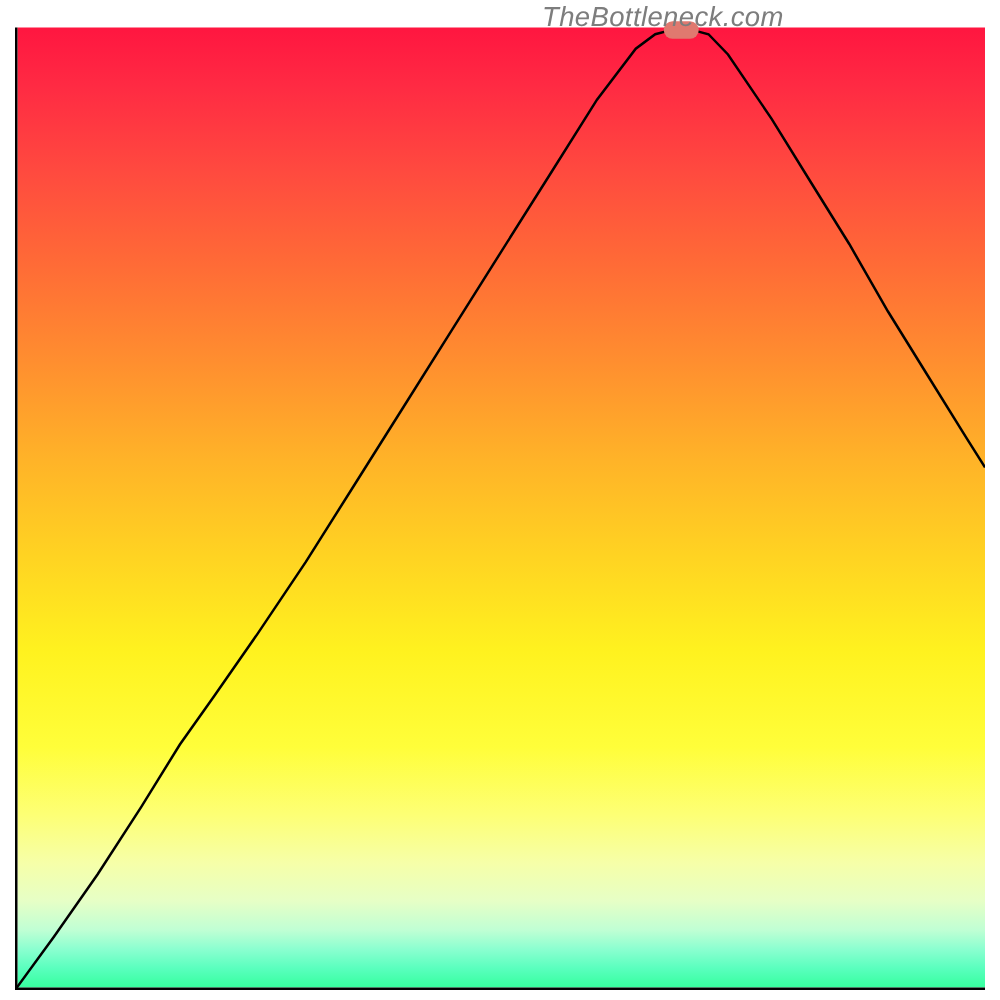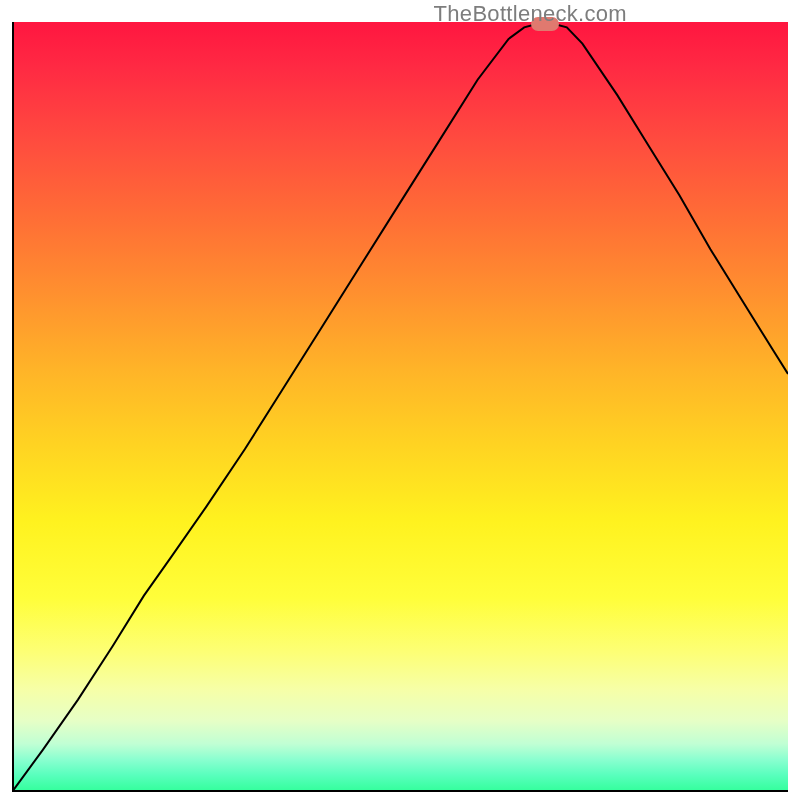--- a/index.html
+++ b/index.html
@@ -8,20 +8,21 @@
     width: 800px;
     height: 800px;
     overflow: hidden;
     background: #ffffff;
     font-family: Arial, Helvetica, sans-serif;
   }
   .frame {
     position: relative;
     width: 633px;
     height: 800px;
+    font-style: italic;
   }
   .watermark {
     position: absolute;
     top: 1px;
     right: 6px;
     color: #7d7d7d;
     font-size: 22px;
     font-weight: 500;
     letter-spacing: 0.3px;
     z-index: 20;

